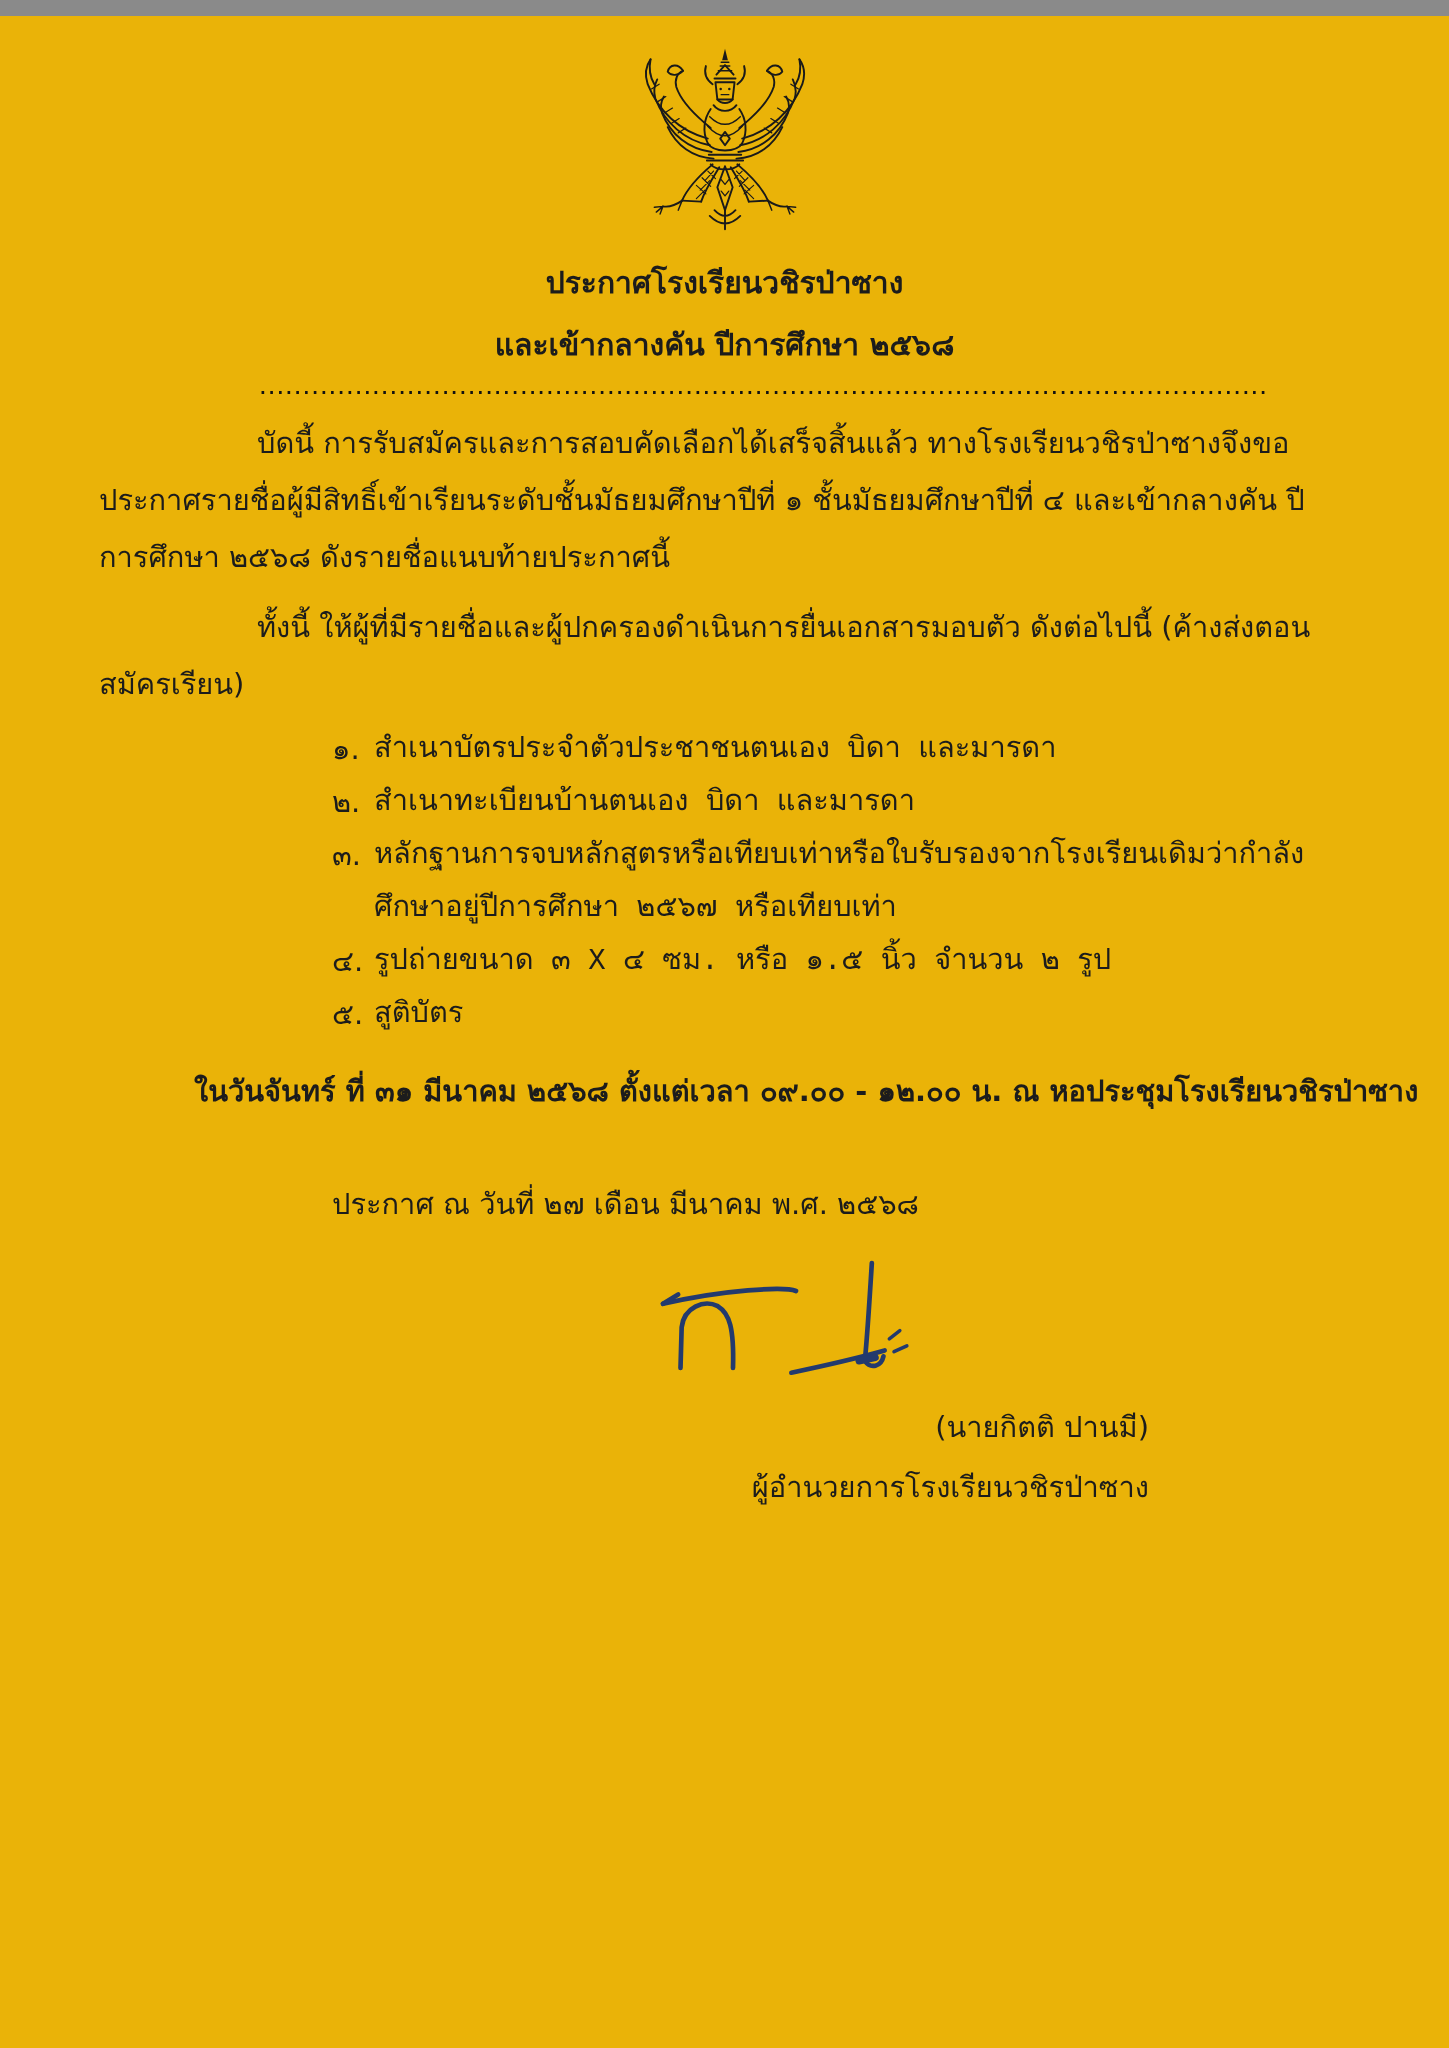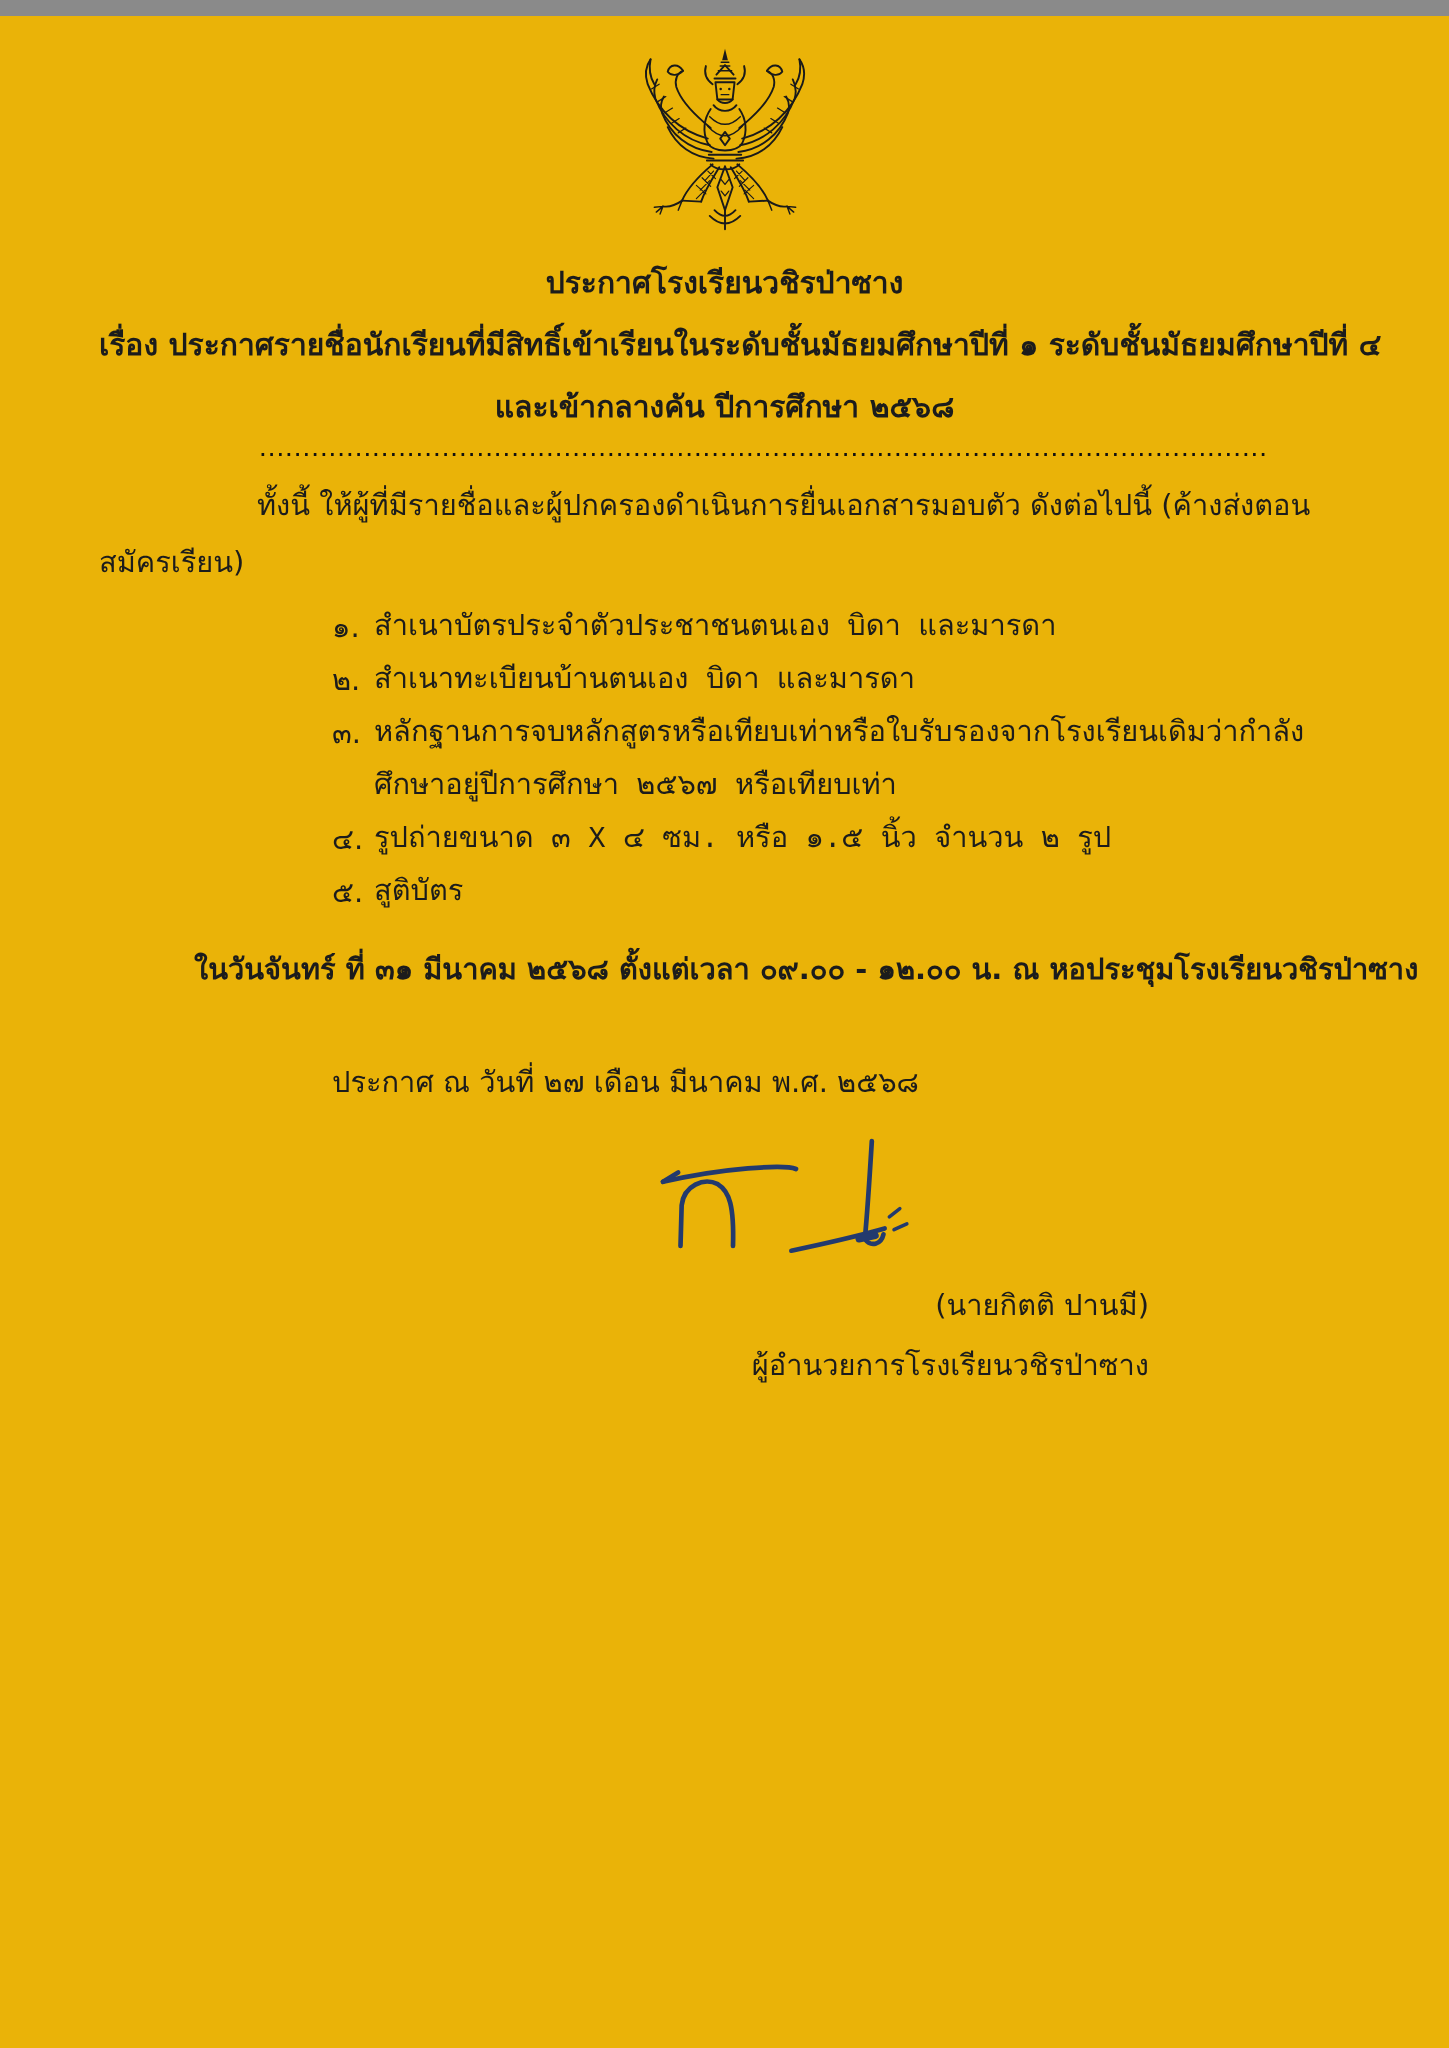--- a/index.html
+++ b/index.html
@@ -88,24 +88,24 @@
       <path d="M110,90 l-5,7 5,7 5,-7 Z"></path>
       <path d="M93,114 h34 M91,120 h38"></path>
       <path d="M95,124 C101,131 119,131 125,124"></path>
       <path d="M110,126 L102,148 L110,172 L118,148 Z"></path>
       <path stroke-width="1.4" d="M106,140 l4,5 4,-5 M106,152 l4,5 4,-5"></path>
       <path d="M99,172 Q110,184 121,172 M94,178 Q110,194 126,178 M110,172 V192"></path>
     </svg>
   </div>
 
   <div class="title-line">ประกาศโรงเรียนวชิรป่าซาง</div>
-  <div class="title-line">เรื่อง  ประกาศรายชื่อนักเรียนที่มีสิทธิ์เข้าเรียนในระดับชั้นมัธยมศึกษาปีที่ ๑ ระดับชั้นมัธยมศึกษาปีที่ ๔</div>
   <div class="title-line">และเข้ากลางคัน ปีการศึกษา ๒๕๖๘</div>
   <div class="divider">....................................................................................................................</div>
 
+  <p class="para">บัดนี้ การรับสมัครและการสอบคัดเลือกได้เสร็จสิ้นแล้ว ทางโรงเรียนวชิรป่าซางจึงขอประกาศรายชื่อผู้มีสิทธิ์เข้าเรียนระดับชั้นมัธยมศึกษาปีที่ ๑  ชั้นมัธยมศึกษาปีที่ ๔ และเข้ากลางคัน ปีการศึกษา ๒๕๖๘ ดังรายชื่อแนบท้ายประกาศนี้</p>
   <p class="para">ทั้งนี้  ให้ผู้ที่มีรายชื่อและผู้ปกครองดำเนินการยื่นเอกสารมอบตัว ดังต่อไปนี้ (ค้างส่งตอนสมัครเรียน)</p>
 
   <div class="doc-list">
     <div class="doc-item">
       <span class="no">๑.</span>
       <span class="txt">สำเนาบัตรประจำตัวประชาชนตนเอง  บิดา และมารดา</span>
     </div>
     <div class="doc-item">
       <span class="no">๒.</span>
       <span class="txt">สำเนาทะเบียนบ้านตนเอง บิดา และมารดา</span>

